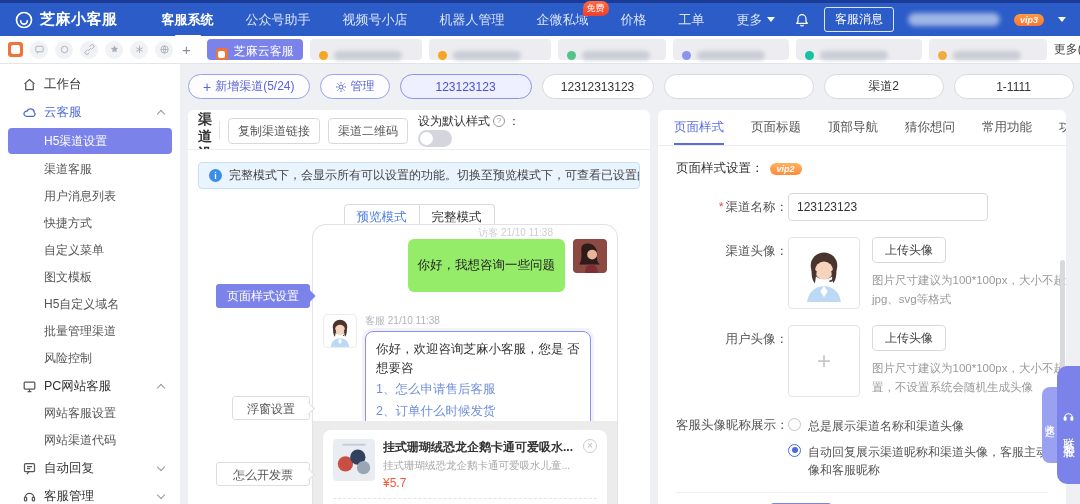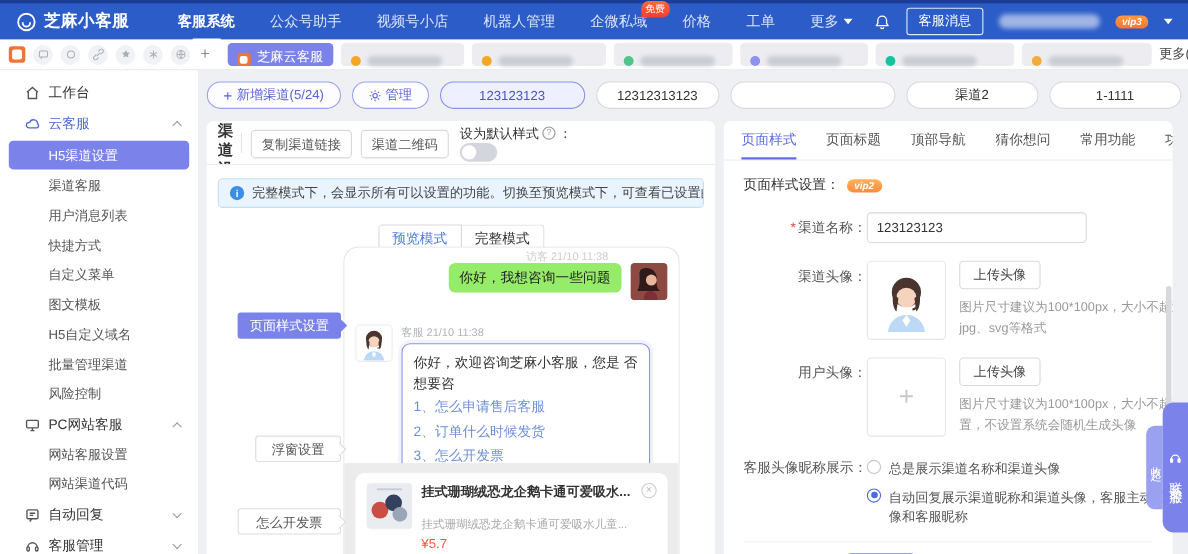--- a/index.html
+++ b/index.html
@@ -72,34 +72,34 @@
   .banner{margin:12px 10px 0 10px;background:#e9f4fe;border:1px solid #c3e0f8;border-radius:4px;height:27px;display:flex;align-items:center;gap:7px;padding:0 10px;font-size:12px;color:#444;white-space:nowrap;overflow:hidden}
   .info-i{width:13px;height:13px;border-radius:50%;background:#3a8ee6;color:#fff;font-size:9px;font-weight:700;display:flex;align-items:center;justify-content:center;flex-shrink:0}
   .mode{display:flex;justify-content:center;margin-top:15px}
   .mcell{height:27px;padding:0 12px;display:flex;align-items:center;border:1px solid #d9d9d9;background:#fff;font-size:12.5px;cursor:pointer}
   .mcell.on{color:#4a7be0;border-radius:4px 0 0 4px}
   .mcell.off{border-left:none;border-radius:0 4px 4px 0;color:#333}
 
   .phone{position:absolute;left:124px;top:114px;width:306px;bottom:0;background:#fff;border:1px solid #e2e2e8;border-bottom:none;border-radius:14px 14px 0 0;overflow:hidden}
   .vmeta{position:absolute;top:1px;left:0;right:64px;text-align:right;font-size:10px;color:#b9bcc4;opacity:.75}
   .vrow{display:flex;justify-content:flex-end;align-items:flex-start;gap:8px;padding:14px 10px 0 10px}
-  .gbubble{background:#95ec69;border-radius:6px;padding:5px 10px;font-size:12.5px;color:#222;max-width:190px}
+  .gbubble{background:#95ec69;border-radius:6px;padding:18px 10px;font-size:12.5px;color:#222;max-width:190px}
   .ava{width:34px;height:34px;border-radius:4px;overflow:hidden;flex-shrink:0}
   .arow{display:flex;align-items:flex-start;gap:8px;padding:22px 10px 0 10px}
   .ava.svc{border:1px solid #ececec;background:#fff}
   .ameta{font-size:10px;color:#b0b3ba;margin-bottom:3px}
   .abubble{background:#fff;border:1px solid #8b93ee;box-shadow:0 0 0 3px rgba(139,147,238,.12);border-radius:8px;padding:8px 10px;width:226px;font-size:12.5px;color:#333;line-height:1.55}
   .abubble .lnk{display:block;color:#6f8fd8;line-height:1.75;cursor:pointer}
   .pzone{position:absolute;left:0;right:0;top:196px;bottom:0;background:#ececec;padding:9px 10px}
   .pcard{background:#fff;border-radius:8px;padding:9px 10px 6px 10px}
   .prow{display:flex;gap:8px;align-items:flex-start}
   .pthumb{width:42px;height:42px;border-radius:4px;flex-shrink:0;overflow:hidden}
   .pinfo{flex:1;min-width:0}
   .ptitle{font-size:12px;font-weight:700;color:#333;white-space:nowrap;overflow:hidden;text-overflow:ellipsis}
-  .psub{font-size:10.5px;color:#aaa;margin-top:14px;white-space:nowrap;overflow:hidden;text-overflow:ellipsis}
+  .psub{font-size:10.5px;color:#aaa;margin-top:3px;white-space:nowrap;overflow:hidden;text-overflow:ellipsis}
   .pprice{font-size:12px;color:#ff5339;margin-top:3px}
   .pclose{width:14px;height:14px;border:1px solid #ccc;border-radius:50%;color:#bbb;font-size:10px;line-height:12px;text-align:center;flex-shrink:0;cursor:pointer}
   .pdiv{border-top:1px dashed #e4e4e4;margin:8px 0 7px 0}
 
   .plabel{position:absolute;height:24px;line-height:24px;font-size:12px;text-align:center;border-radius:3px;z-index:5;cursor:pointer}
   .plabel::after{content:"";position:absolute;right:-4px;top:50%;margin-top:-4px;width:8px;height:8px;transform:rotate(45deg);background:inherit;border:inherit;border-left:none;border-bottom:none}
   .plabel.pact{background:#7b83eb;color:#fff;width:94px;left:28px;top:174px}
   .plabel.plain{background:#fff;border:1px solid #ddd;color:#555}
   .pl2{width:78px;left:44px;top:286px}
   .pl3{width:94px;left:28px;top:352px}

